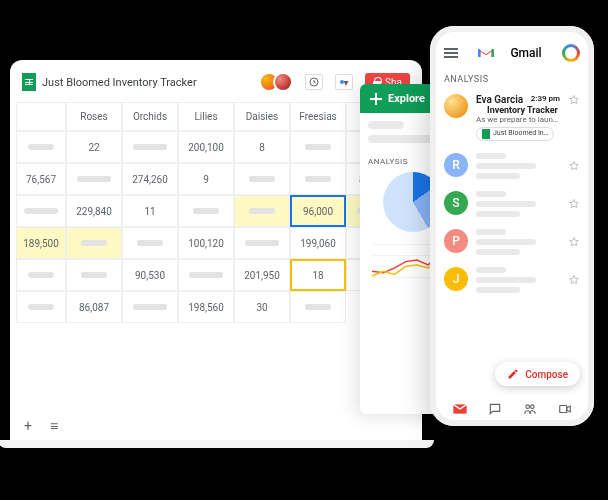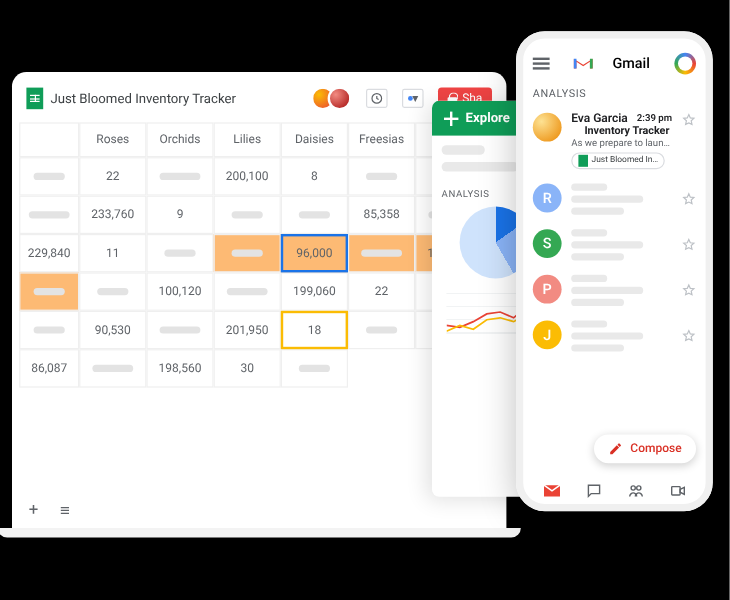--- a/index.html
+++ b/index.html
@@ -88,21 +88,21 @@
     font-size: 10px;
     color:#5f6368;
     text-align:center;
   }
   .hd { padding:8px 2px; border:1px solid #efefef; background:#fff; font-weight:400; color:#5f6368;}
   .cell { padding:8px 2px; border:1px solid #efefef; background:#fff; height:32px; display:flex;align-items:center;justify-content:center;}
   .skel { width:26px;height:6px;border-radius:3px;background:#e3e3e3;}
   .skel.wide{width:34px;}
   .sel-blue{ outline:2px solid #1a73e8; outline-offset:-2px; z-index:2; position:relative;}
   .sel-yellow{ outline:2px solid #fbbc04; outline-offset:-2px; z-index:2; position:relative;}
-  .row-hl { background:#fdba74; }
+  .row-hl { background:#fef9c3; }
   .sheet-footer { position:absolute; bottom:6px; left:14px; display:flex; gap:18px; color:#5f6368; font-size:14px;}
 
   
   .explore {
     position:absolute;
     top: 24px;
     left: 350px;
     width: 105px;
     height: 330px;
     background:#fff;
@@ -266,24 +266,25 @@
         </div>
       <div class="cell">200,100</div>
       <div class="cell">8</div>
       <div class="cell">
           <div class="skel"></div>
         </div>
 
       <div class="cell">
           <div class="skel"></div>
         </div>
-      <div class="cell">
-          <div class="skel wide"></div>
-        </div>
-      <div class="cell">233,760</div>
+      <div class="cell">76,567</div>
+      <div class="cell">
+          <div class="skel wide"></div>
+        </div>
+      <div class="cell">274,260</div>
       <div class="cell">9</div>
       <div class="cell">
           <div class="skel"></div>
         </div>
 
       <div class="cell">
           <div class="skel"></div>
         </div>
       <div class="cell">85,358</div>
       <div class="cell">

